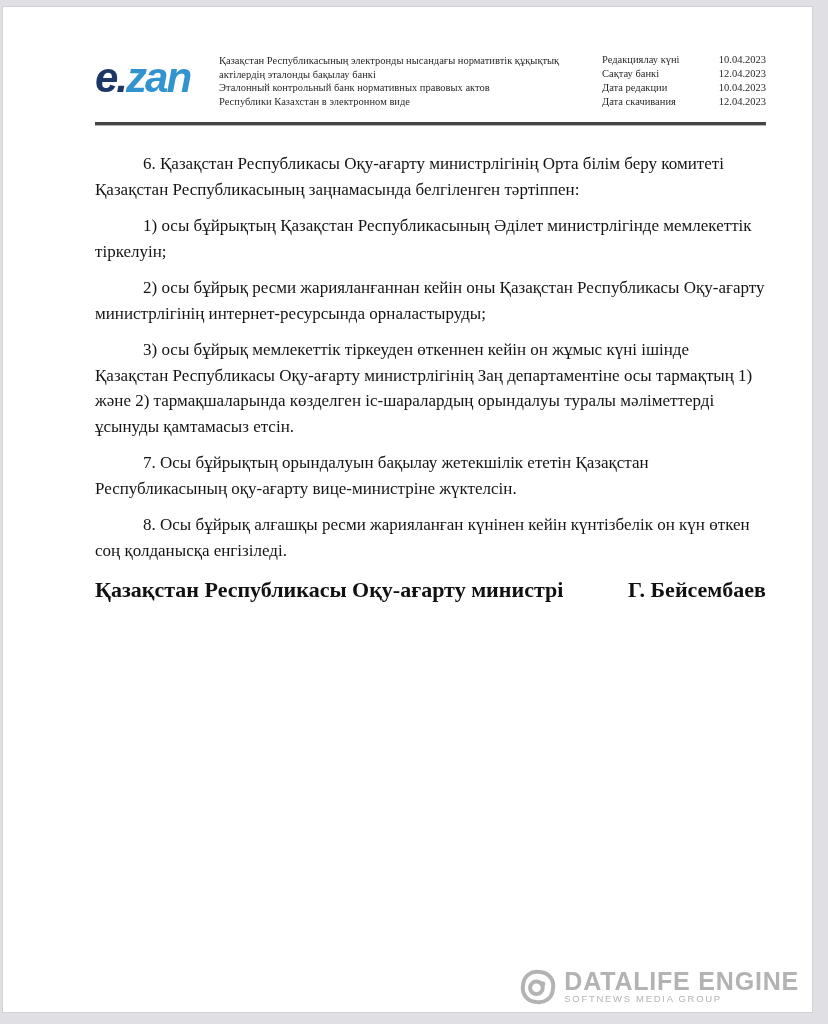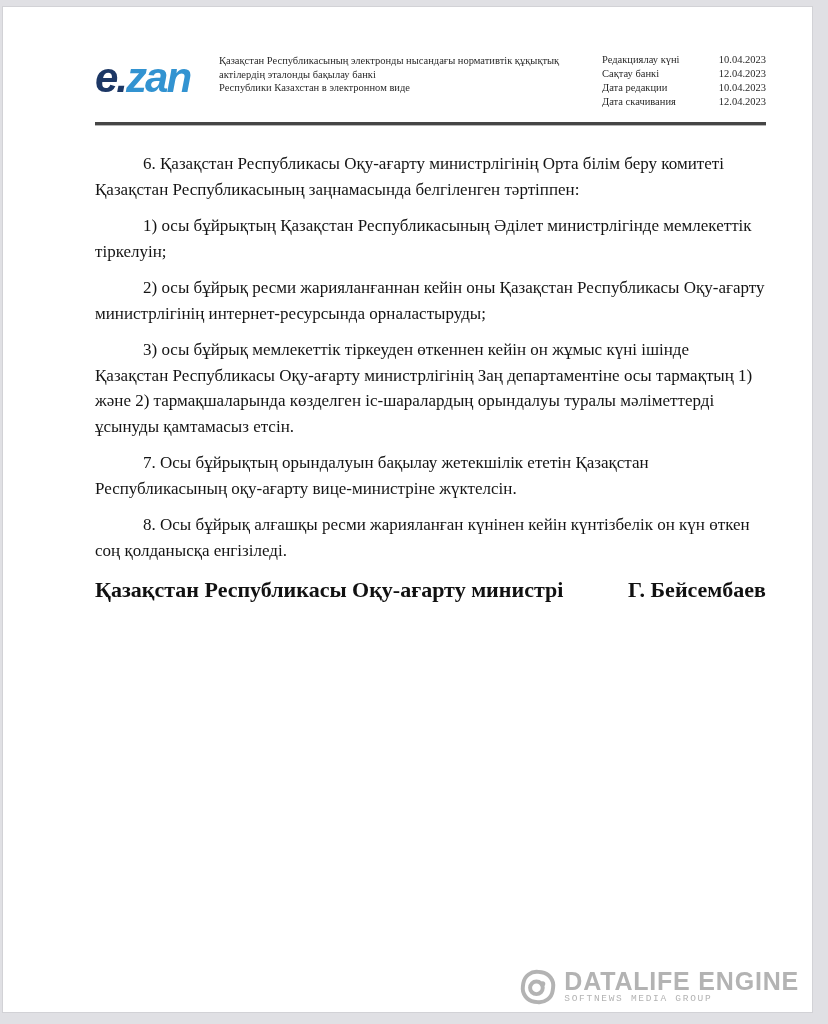--- a/index.html
+++ b/index.html
@@ -92,36 +92,36 @@
     letter-spacing: 0.8px;
     line-height: 20px;
     white-space: nowrap;
   }
   .wm-subtitle {
     font-size: 9.5px;
     letter-spacing: 1.7px;
     line-height: 11px;
     margin-top: 2px;
     white-space: nowrap;
-    font-family: Liberation Mono, monospace;
   }
 </style>
 </head>
 <body>
 
 <div class="page">
 
   <div class="header">
     <div class="logo">
       <span class="logo-dark">e.</span><span class="logo-light">zan</span>
     </div>
 
     <div class="desc">
       <div>Қазақстан Республикасының электронды нысандағы нормативтік құқықтық</div>
       <div>актілердің эталонды бақылау банкі</div>
+      <div>Эталонный контрольный банк нормативных правовых актов</div>
       <div>Республики Казахстан в электронном виде</div>
     </div>
 
     <div class="dates">
       <div class="date-row">
         <span>Редакциялау күні</span>
         <span>10.04.2023</span>
       </div>
       <div class="date-row">
         <span>Сақтау банкі</span>

